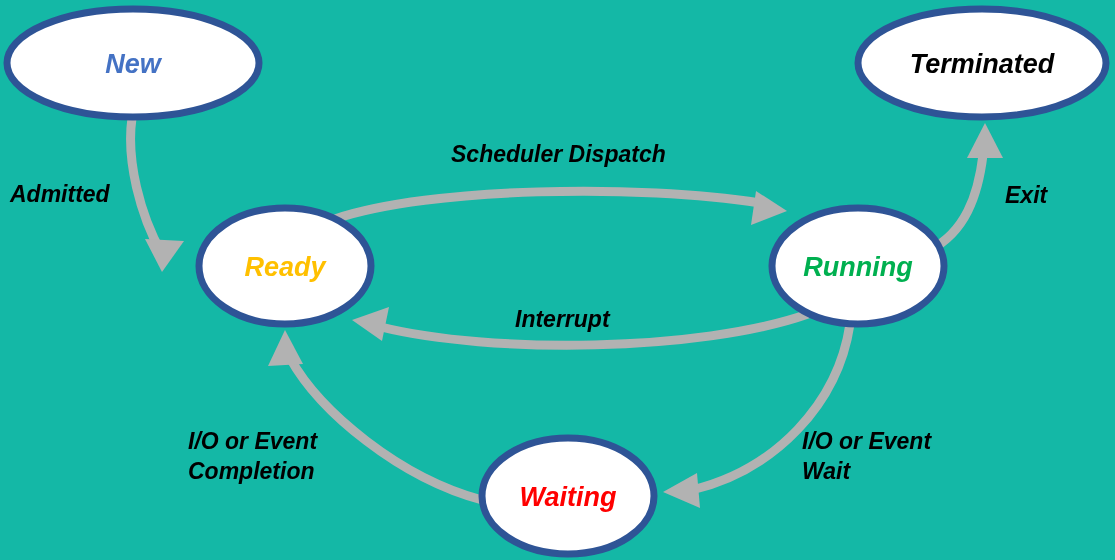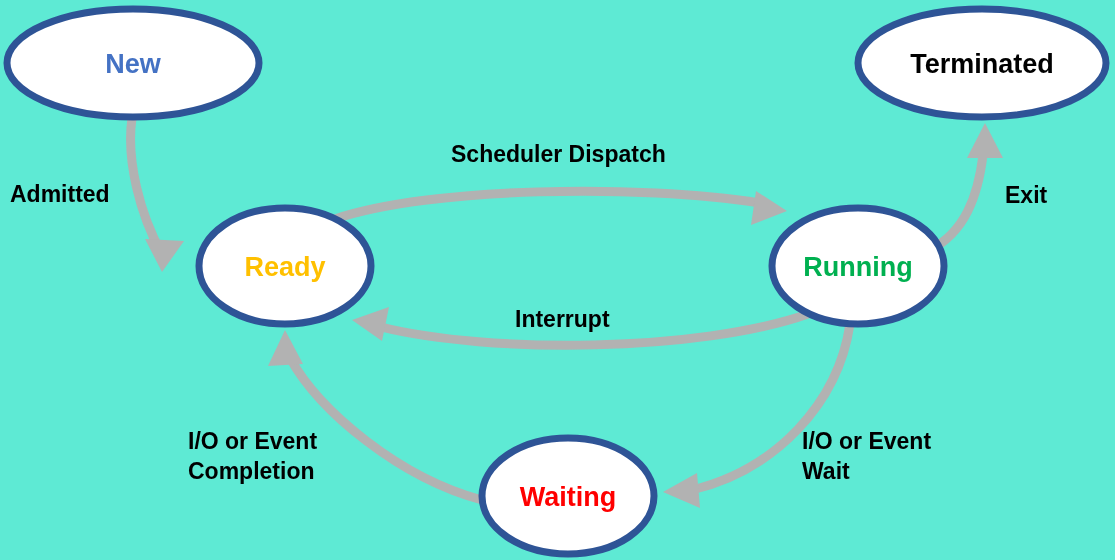--- a/index.html
+++ b/index.html
@@ -45,21 +45,21 @@
     fill: none;
     stroke-linecap: butt;
   }
   .arrow-head {
     stroke: none;
   }
 </style>
 </head>
 <body>
 
-<div id="diagram-root" style="background: #5eead4;">
+<div id="diagram-root" style="background: #14b8a6; font-style: italic;">
   <svg id="diagram-svg" viewBox="0 0 1115 560" xmlns="http://www.w3.org/2000/svg">
     <g id="edges-layer">
         <g>
           <path d="M 132 118 C 126 160 140 215 162 254" stroke="#B2B2B2" stroke-width="9" class="edge-path"></path>
           <polygon points="162,272 145,239 184,241" fill="#B2B2B2" class="arrow-head"></polygon>
         </g>
         <g>
           <path d="M 335 219 C 430 187 640 184 760 203" stroke="#B2B2B2" stroke-width="9" class="edge-path"></path>
           <polygon points="787,211 751,225 756,191" fill="#B2B2B2" class="arrow-head"></polygon>
         </g>

